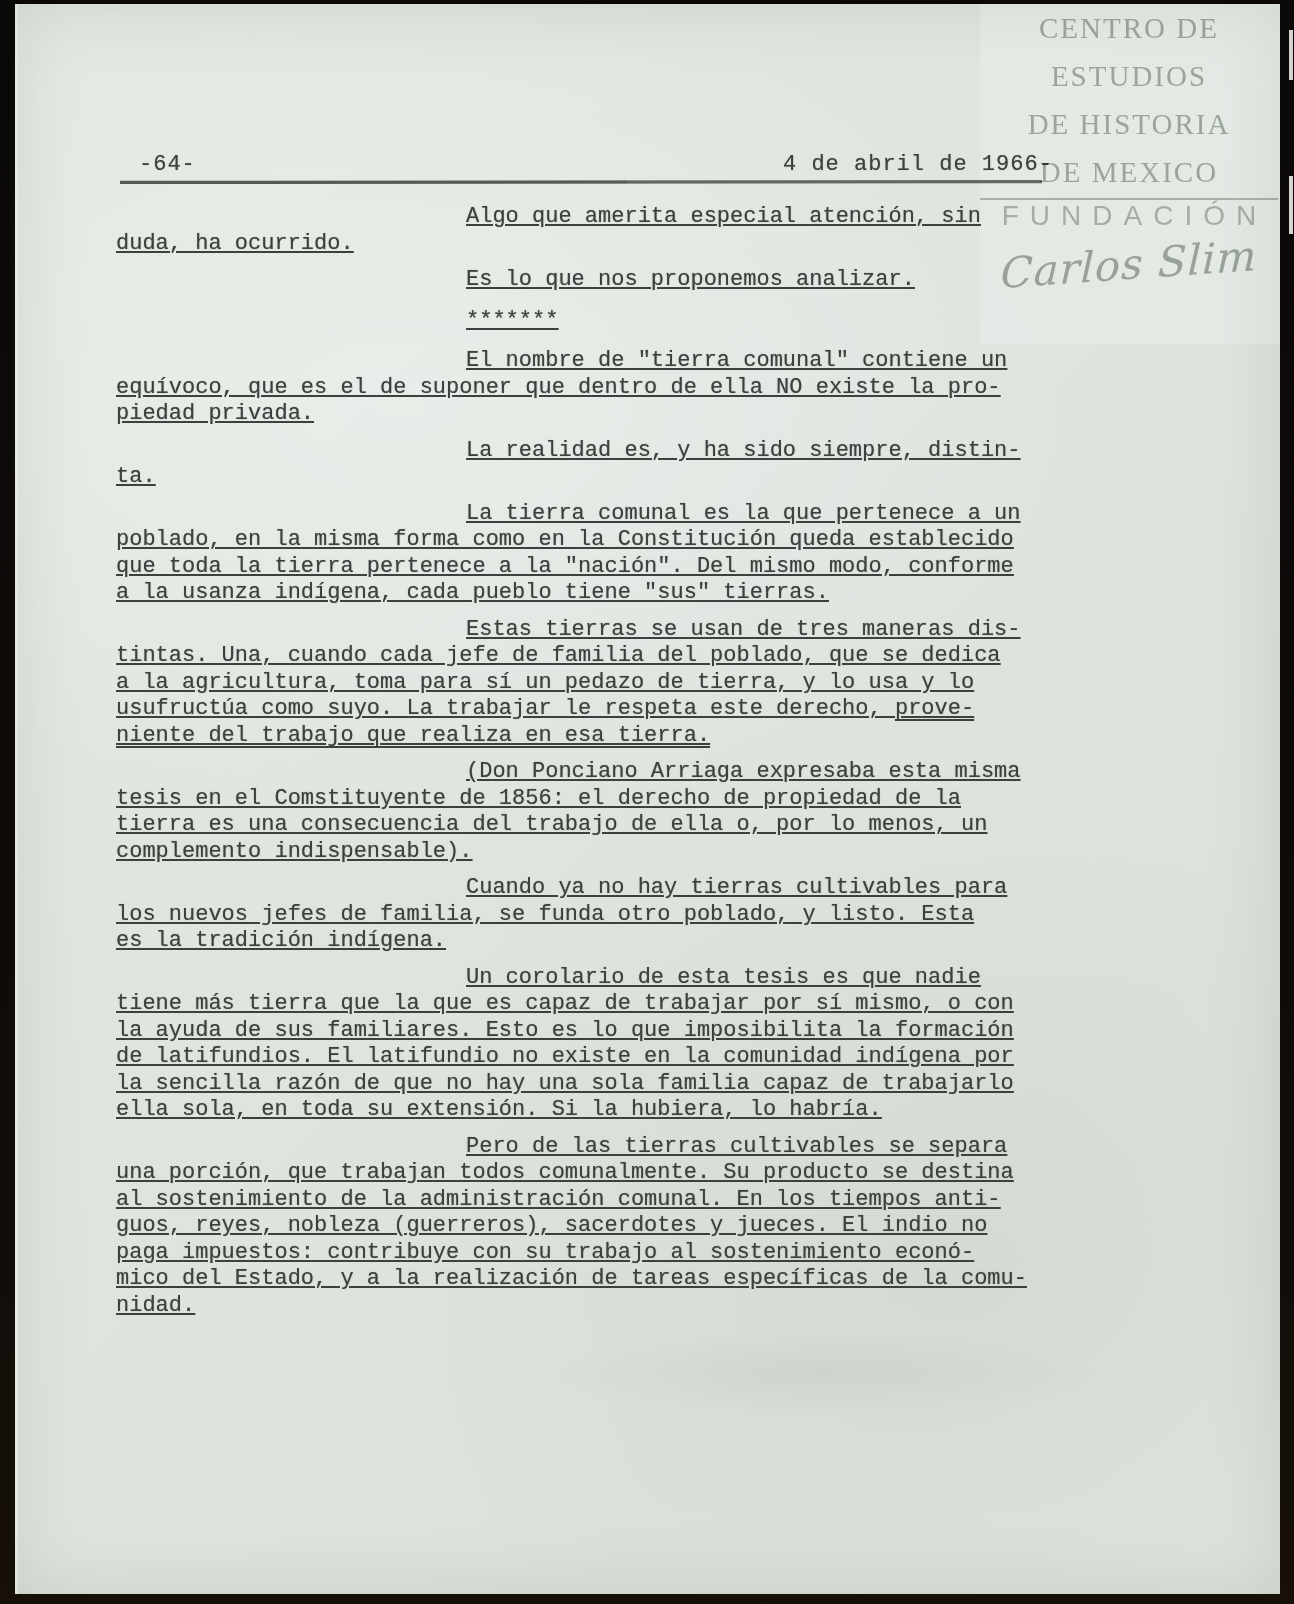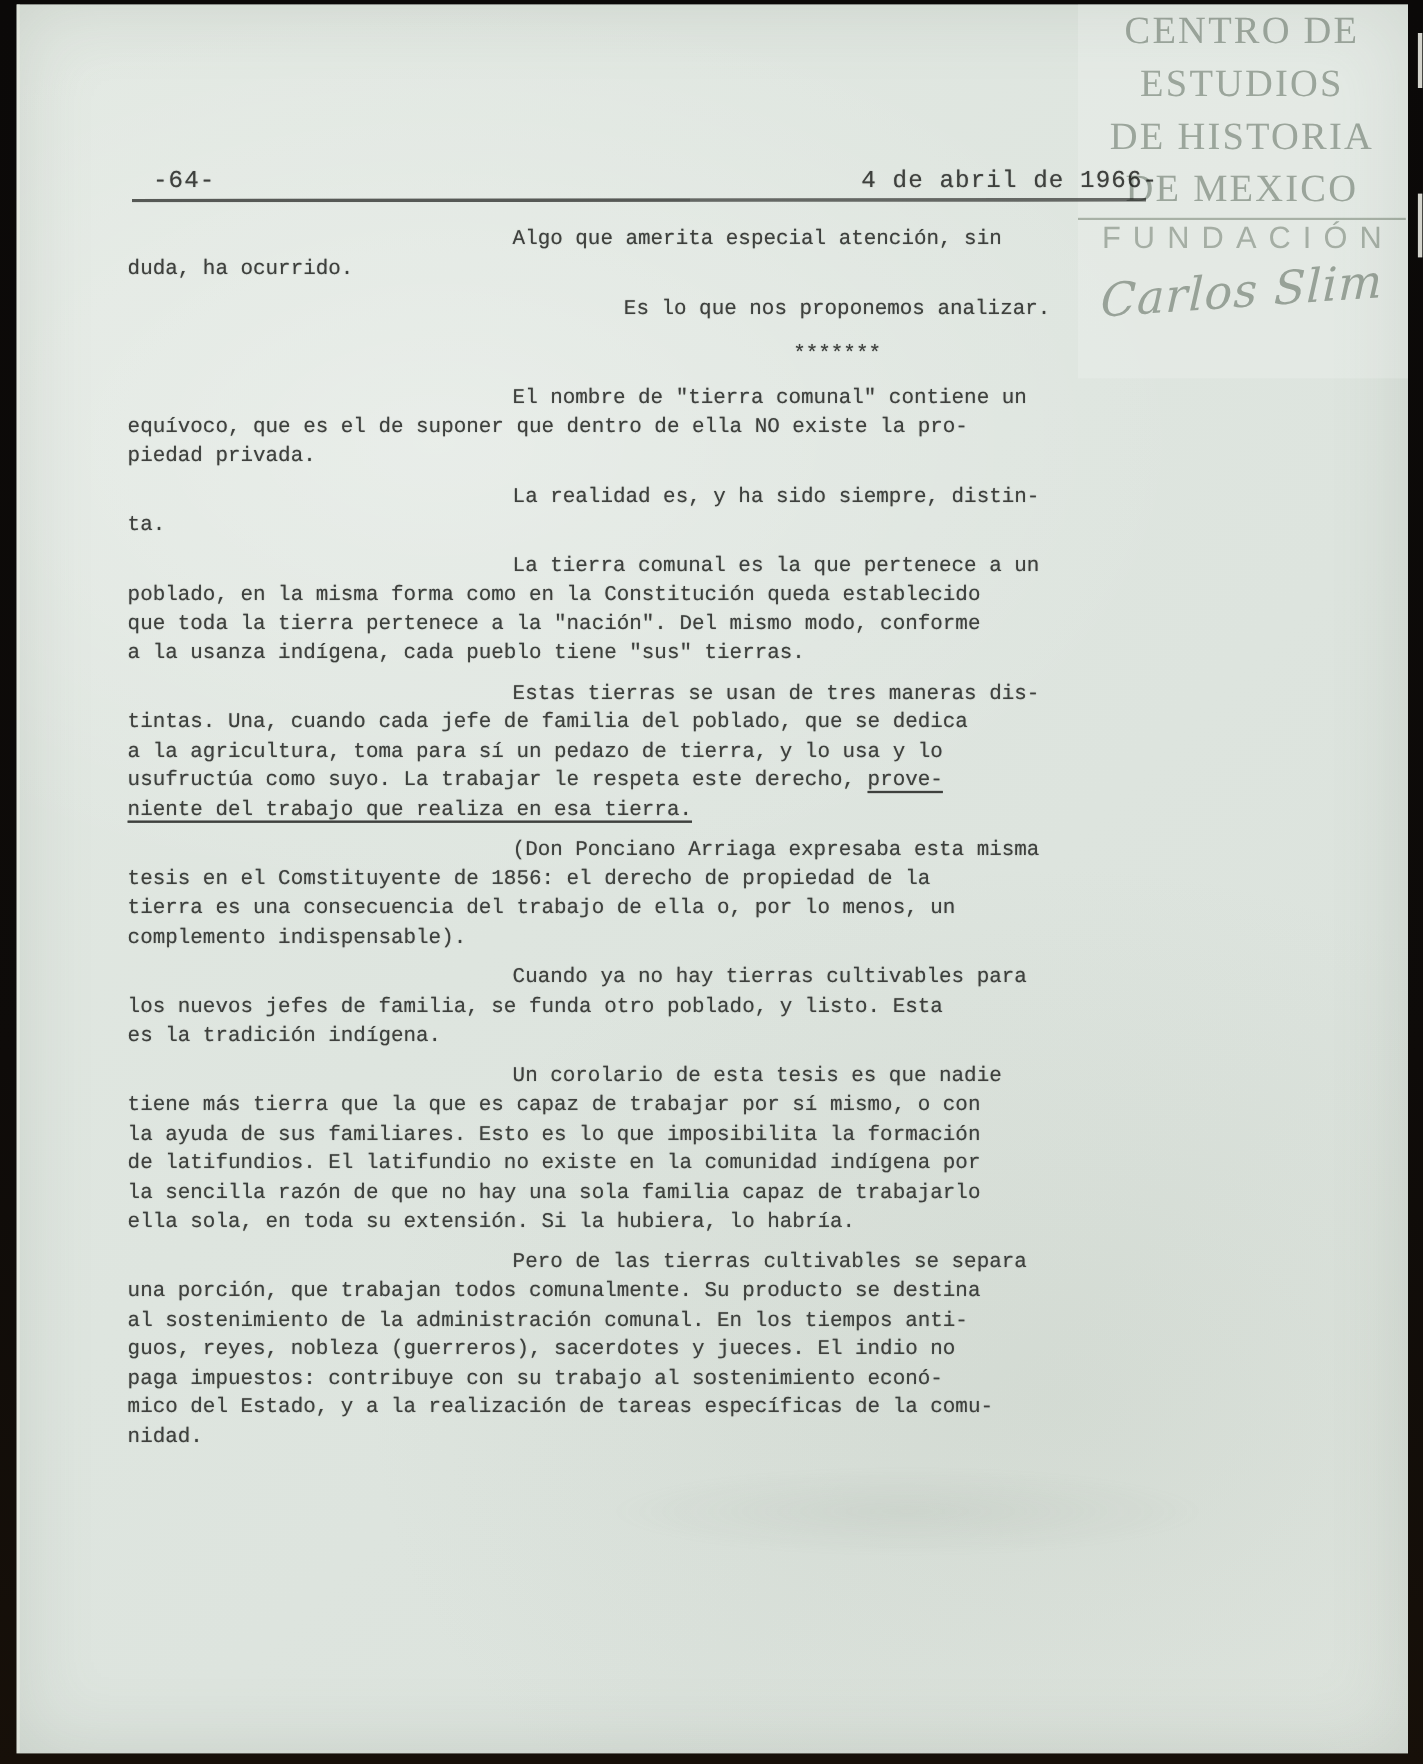--- a/index.html
+++ b/index.html
@@ -33,37 +33,37 @@
   .page-date{position:absolute;left:768px;top:148px;font-size:22px;letter-spacing:1px;}
   .header-rule{
     position:absolute;left:105px;top:176px;width:922px;height:4px;
     background:
       linear-gradient(90deg, rgba(62,64,61,0.95) 0 55%, rgba(62,64,61,0.85) 55% 100%);
     clip-path:polygon(0 20%,100% 0,100% 80%,0 100%);
     opacity:.9;
   }
   .doc-body{
     position:absolute;left:101px;top:200px;width:940px;
-    font-size:19px;line-height:26.5px;
+    font-size:22px;line-height:26.5px;text-decoration:underline;
   }
   .para{white-space:pre;text-indent:350px;margin:0 0 10px 0;}
-  .m-lg{margin-bottom:14px;text-align:center;}
+  .m-lg{margin-bottom:14px;}
   .u{text-decoration:underline;text-decoration-thickness:2px;text-underline-offset:5px;}
 
   
   .watermark{
     position:absolute;top:0;right:6px;width:290px;text-align:center;
     mix-blend-mode:multiply;pointer-events:none;
   }
   .wm-bleach{
     position:absolute;top:0;right:0;width:300px;height:340px;
     background:rgba(255,255,255,0.18);
   }
   .wm-line{
-    font-family:"Liberation Serif",serif;font-size:35px;line-height:48px;
+    font-family:"Liberation Serif",serif;font-size:29px;line-height:48px;
     letter-spacing:2px;color:#aeb5ae;font-weight:400;
   }
   .wm-rule{height:2px;background:#bcc2ba;margin:2px -4px 0 -4px;}
   .wm-foundation{
     font-family:"Liberation Sans",sans-serif;font-size:28px;letter-spacing:11px;
     padding-left:11px;color:#b9bfb8;margin-top:0;font-weight:400;
   }
   .wm-signature{
     font-family:"DejaVu Serif",serif;font-style:italic;font-size:42px;
     color:#aab1aa;margin-top:8px;transform:rotate(-4deg) skewX(-6deg);

